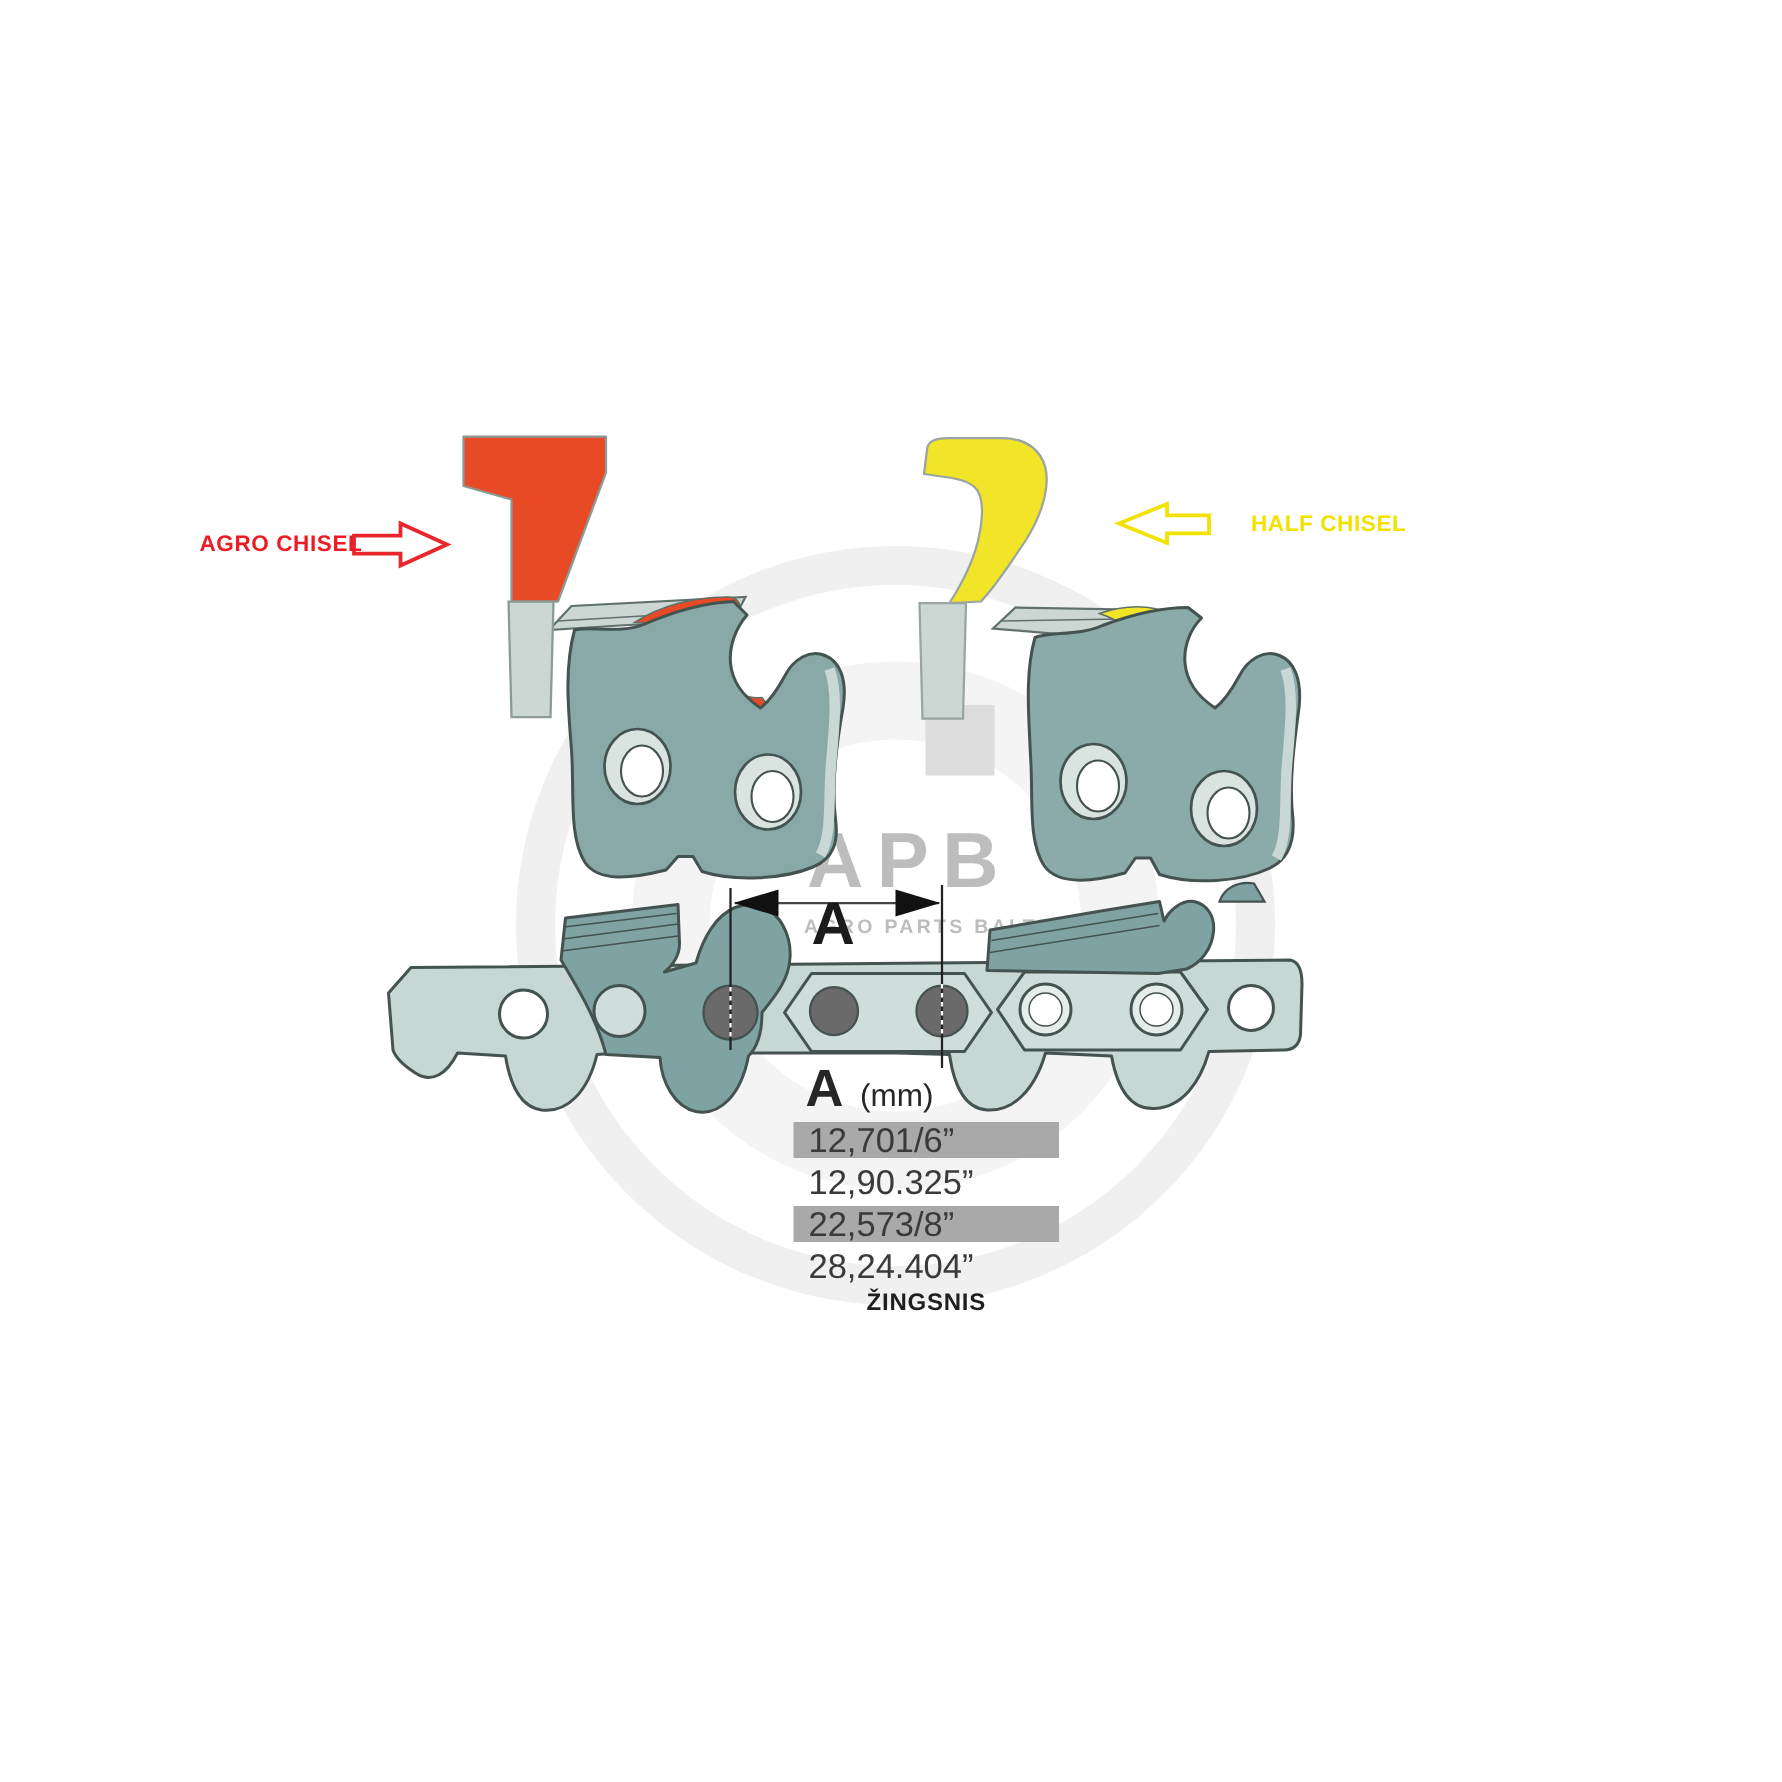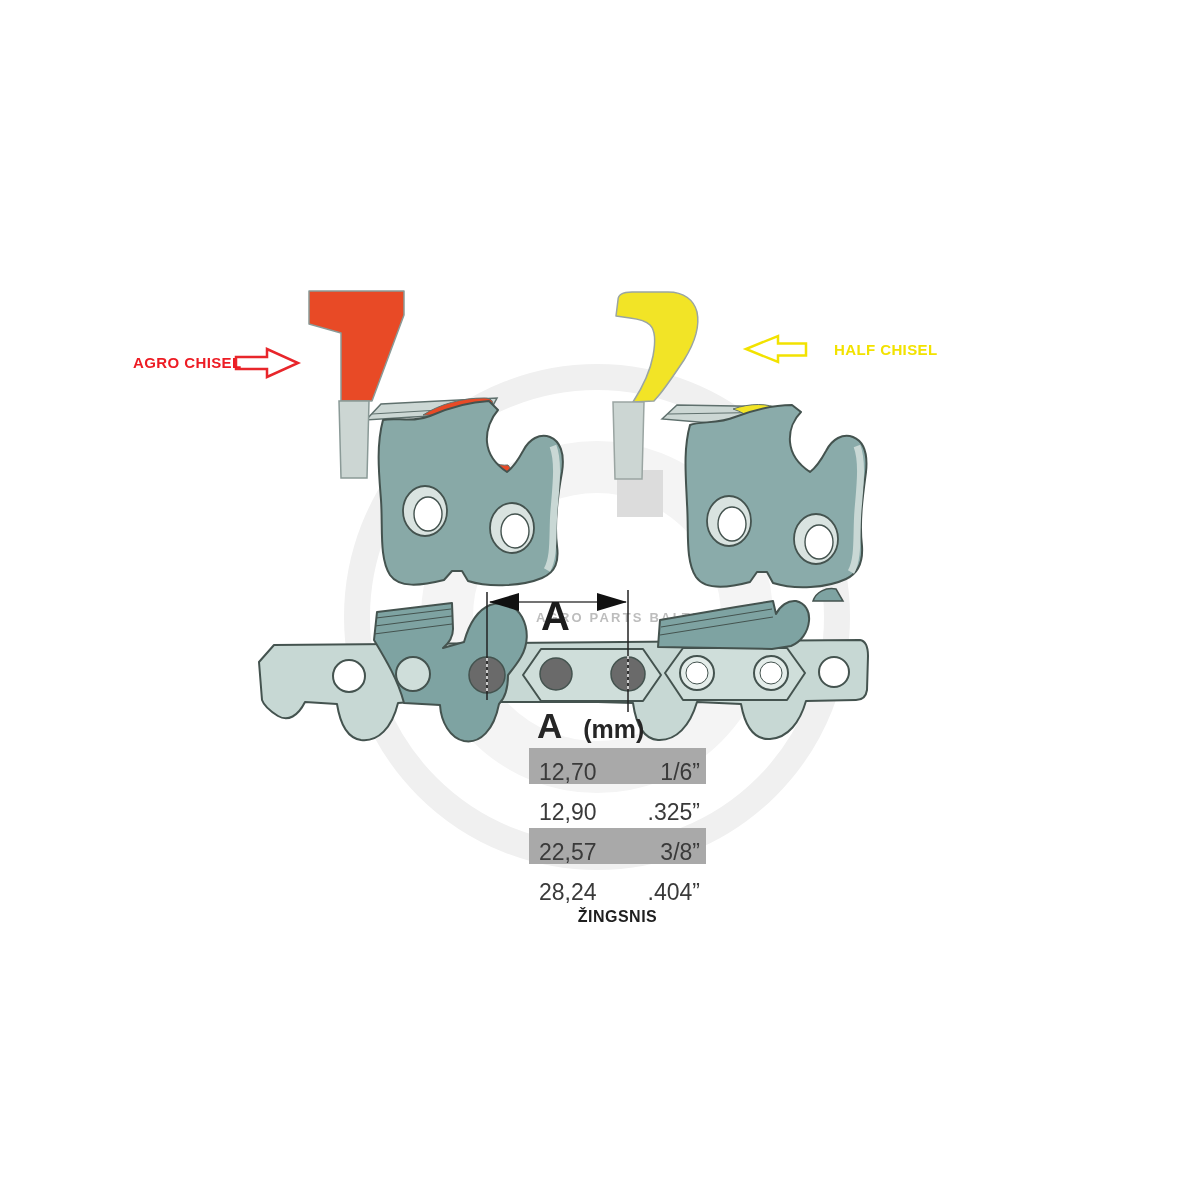--- a/index.html
+++ b/index.html
@@ -26,39 +26,40 @@
   
   .full-chisel{left:133px;top:354px;font-size:15px;font-weight:bold;color:#ed1c24;letter-spacing:.4px;white-space:nowrap;}
   .half-chisel{left:822px;top:341px;font-size:15px;font-weight:bold;color:#f2e200;letter-spacing:.4px;white-space:nowrap;margin-left:12px;}
 
   
   .dim-a{left:541px;top:596px;font-size:40px;font-weight:bold;color:#1b1b1b;line-height:1;}
 
   
   .pitch-header{left:537px;top:706px;color:#262626;white-space:nowrap;}
   .pitch-header .big-a{font-size:35px;font-weight:bold;}
-  .pitch-header .unit{font-size:25px;font-weight:bold;margin-left:21px;}
+  .pitch-header .unit{font-size:21px;font-weight:normal;margin-left:11px;}
   .pitch-table{left:529px;top:748px;width:177px;}
   .pitch-row{
-    display:flex;justify-content:space-between;align-items:center;
-    height:24px;margin-bottom:4px;padding:12px 6px 0 10px;
+    display:flex;align-items:center;
+    height:24px;margin-bottom:4px;padding:0 6px 0 10px;
     font-size:23px;color:#3a3a3a;line-height:24px;
   }
   .pitch-row.hl{background:#a9a9a9;}
   .pitch-caption{
     text-align:center;font-size:16px;font-weight:bold;
     color:#1f1f1f;letter-spacing:.5px;
   }
 </style>
 </head>
 <body>
 
 <div class="canvas">
 
   <div class="layer wm-layer">
+    <div class="abs wm-logo">APB</div>
     <div class="abs wm-sub">AGRO PARTS BALTIJA</div>
   </div>
 
   <svg class="layer art-layer" width="1188" height="1188" viewBox="0 0 1188 1188">
 
     <g>
       <circle cx="597" cy="617" r="240" fill="none" stroke="#f0f0f0" stroke-width="26"></circle>
       <circle cx="597" cy="617" r="150" fill="none" stroke="#f4f4f4" stroke-width="52"></circle>
       <rect x="617" y="470" width="46" height="47" fill="#dcdcdc"></rect>
     </g>

